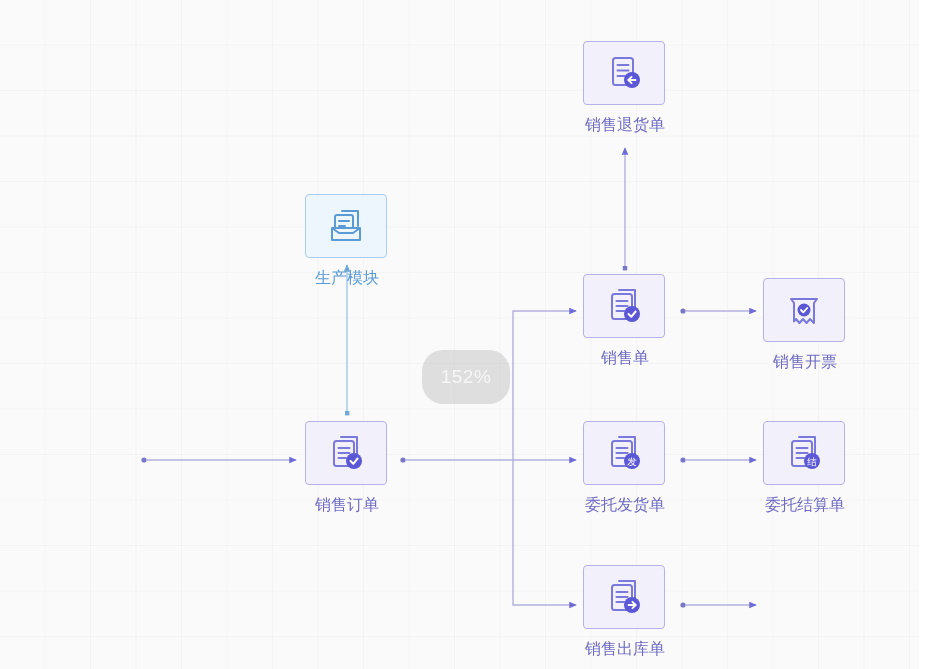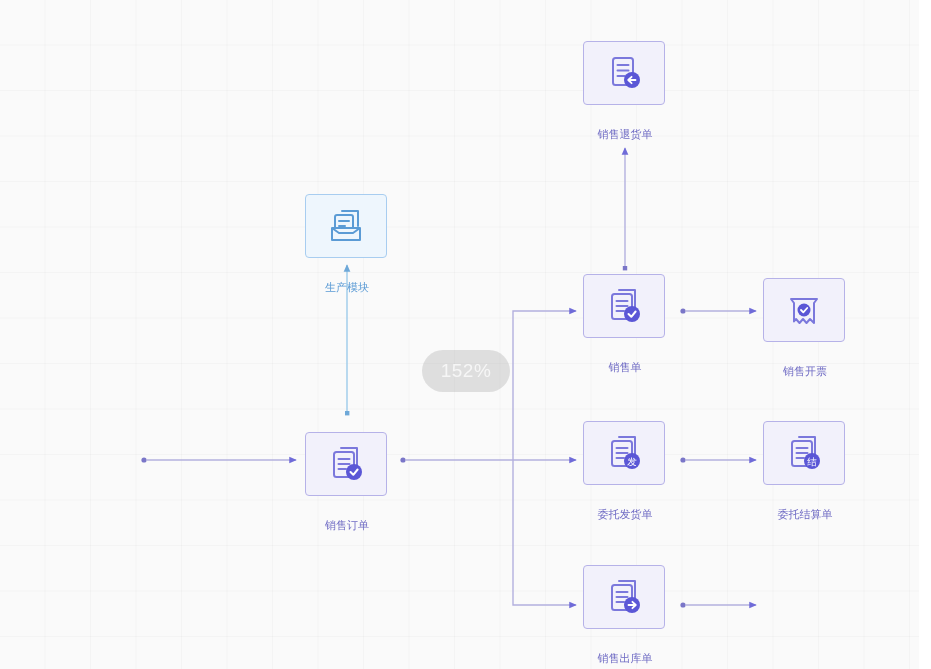--- a/index.html
+++ b/index.html
@@ -60,37 +60,37 @@
     background: #f2f1fb;
     display: flex;
     align-items: center;
     justify-content: center;
   }
   .node-box.blue {
     border-color: #a8cdf0;
     background: #eef6fd;
   }
   .node-label {
-    margin-top: 23px;
-    font-size: 11px;
+    margin-top: 11px;
+    font-size: 16px;
     line-height: 1.1;
     color: #6f6bc4;
     white-space: nowrap;
   }
   .node-label.blue {
     color: #5b9bd5;
   }
 
   
   #zoom-pill {
     position: absolute;
     left: 422px;
     top: 350px;
     width: 88px;
-    height: 42px;
+    height: 54px;
     border-radius: 21px;
     background: rgba(150,150,150,0.28);
     display: flex;
     align-items: center;
     justify-content: center;
     font-size: 19px;
     font-weight: normal;
     letter-spacing: 0.5px;
     color: rgba(255,255,255,0.72);
     user-select: none;
@@ -163,21 +163,21 @@
         <rect x="11" y="11" width="18" height="16" rx="2" fill="#eef6fd" stroke="#5b9bd5" stroke-width="2"></rect>
         <line x1="15" y1="17" x2="25" y2="17" stroke="#5b9bd5" stroke-width="2" stroke-linecap="round"></line>
         <line x1="15" y1="22" x2="21" y2="22" stroke="#5b9bd5" stroke-width="2" stroke-linecap="round"></line>
         <path d="M 8 24 L 36 24 L 36 36 L 8 36 Z" fill="#eef6fd" stroke="#5b9bd5" stroke-width="2" stroke-linejoin="round"></path>
         <path d="M 8 24 L 15 29 L 29 29 L 36 24" fill="none" stroke="#5b9bd5" stroke-width="2" stroke-linejoin="round"></path>
       </svg>
     </div>
     <div class="node-label blue">生产模块</div>
   </div>
 
-  <div class="node" style="left:305px; top:432px;">
+  <div class="node" style="left:305px; top:421px;">
     <div class="node-box">
       <svg width="42" height="42" viewBox="0 0 42 42">
         <path d="M 16 5 L 32 5 L 32 24" fill="none" stroke="#7b78dc" stroke-width="2" stroke-linecap="round" stroke-linejoin="round"></path>
         <rect x="9" y="9" width="20" height="25" rx="2.5" fill="#f2f1fb" stroke="#7b78dc" stroke-width="2"></rect>
         <line x1="13.5" y1="16" x2="24.5" y2="16" stroke="#7b78dc" stroke-width="2" stroke-linecap="round"></line>
         <line x1="13.5" y1="21" x2="24.5" y2="21" stroke="#7b78dc" stroke-width="2" stroke-linecap="round"></line>
         <line x1="13.5" y1="26" x2="21" y2="26" stroke="#7b78dc" stroke-width="2" stroke-linecap="round"></line>
         <circle cx="29" cy="29" r="8" fill="#5b57d6"></circle>
         <path d="M 25.5 29 L 28.3 31.8 L 32.6 26.5" fill="none" stroke="#ffffff" stroke-width="2" stroke-linecap="round" stroke-linejoin="round"></path>
       </svg>

